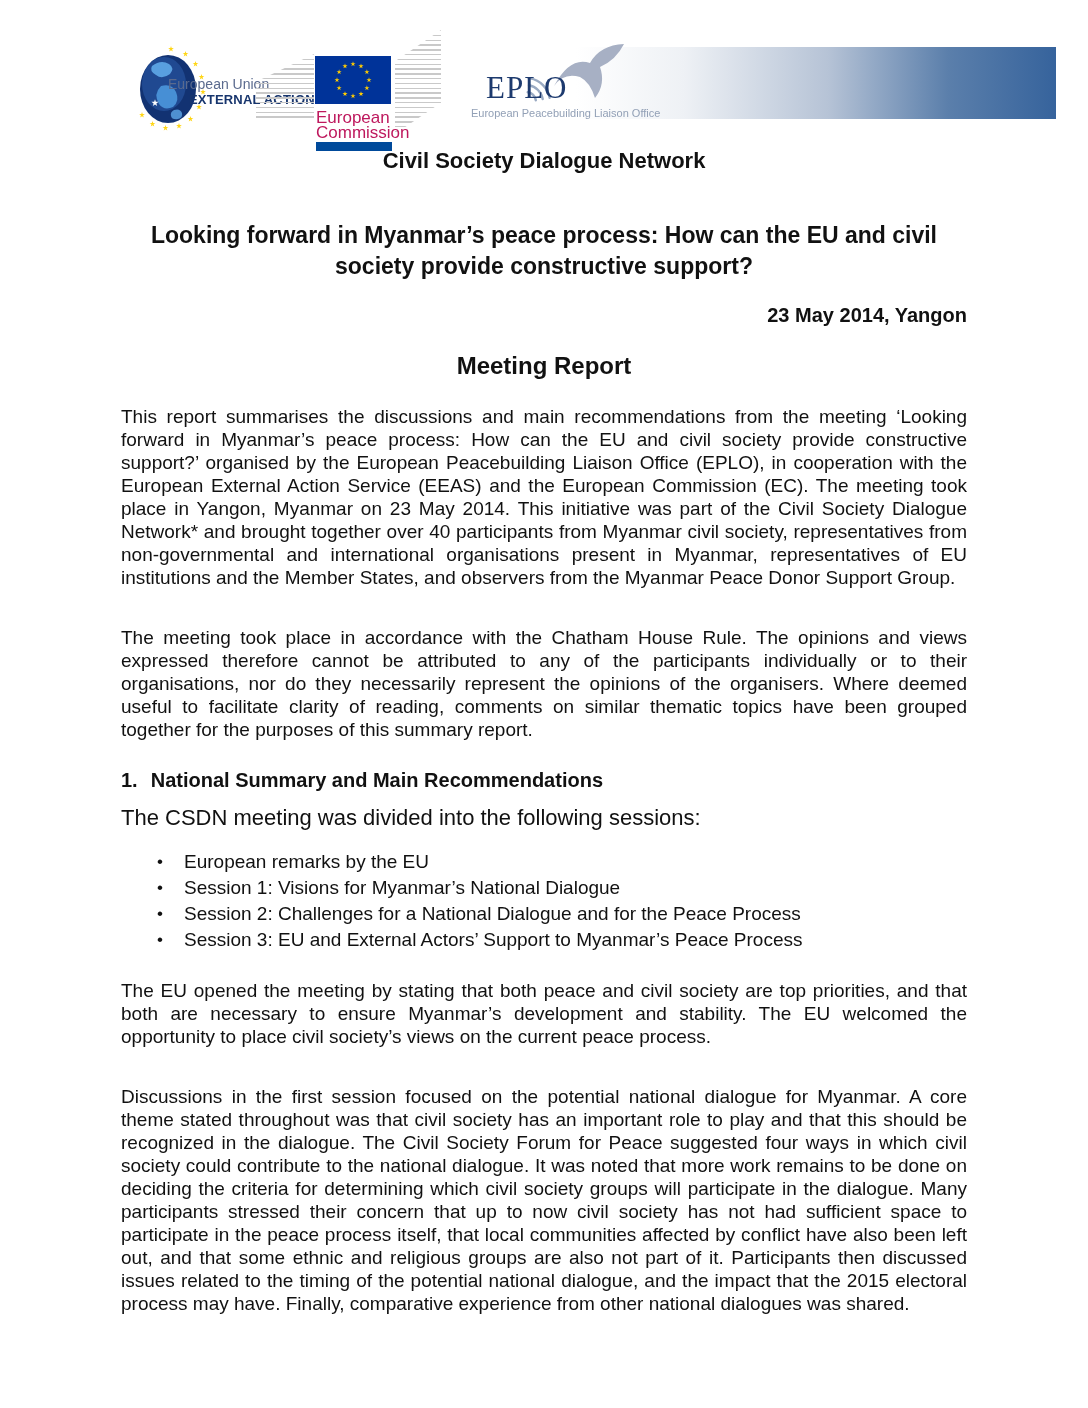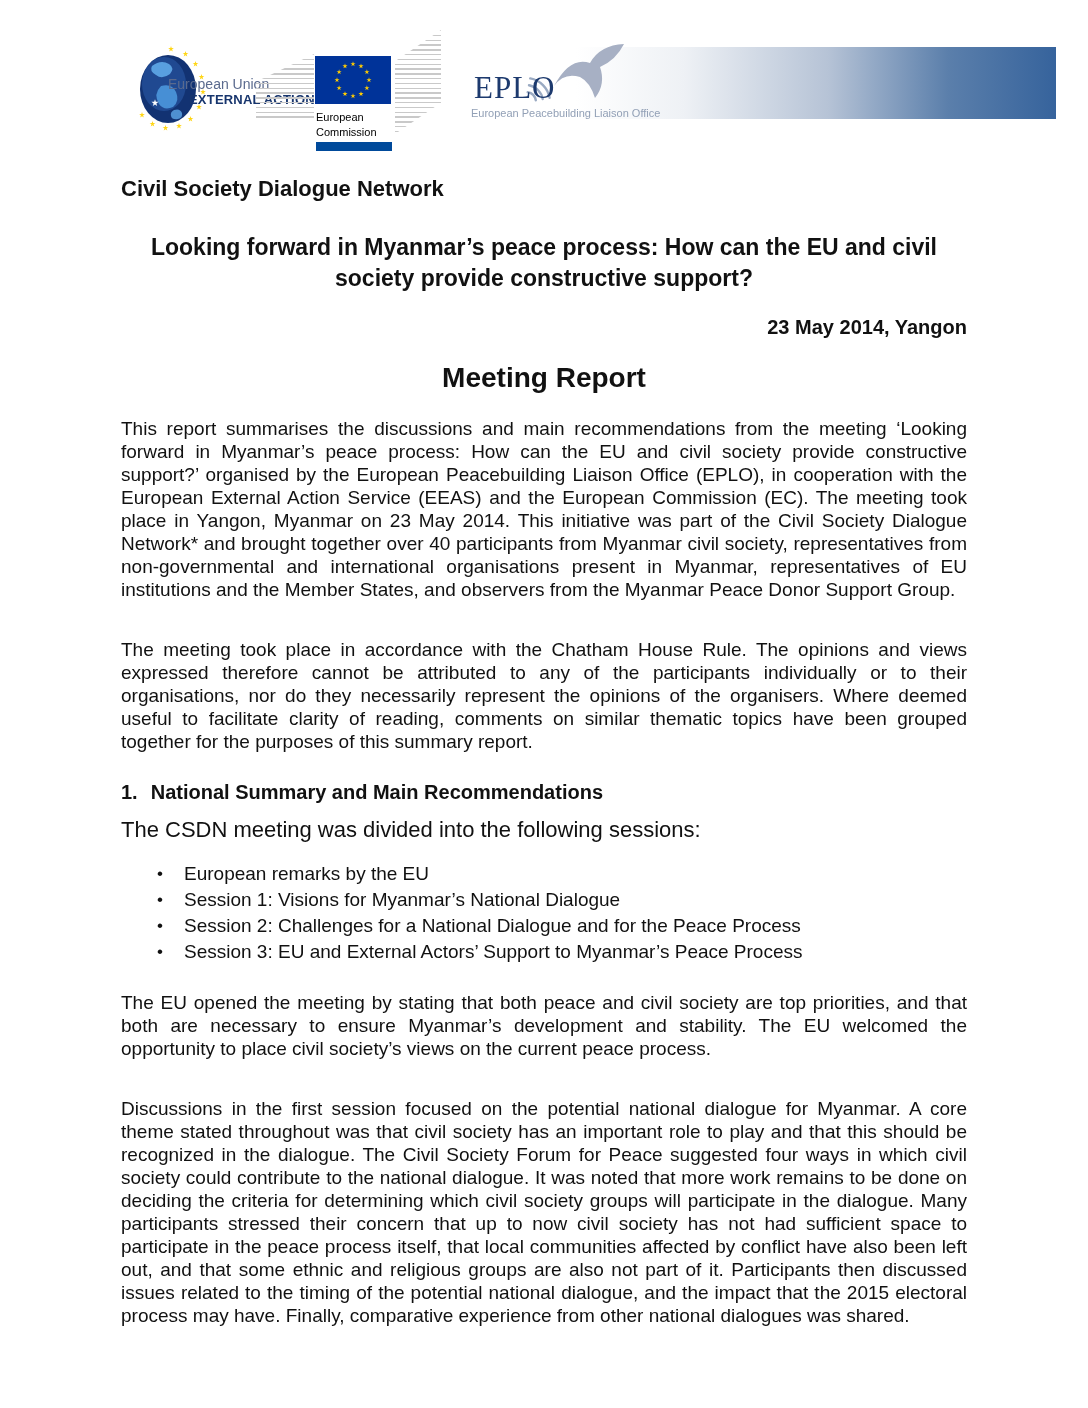--- a/index.html
+++ b/index.html
@@ -36,41 +36,41 @@
 
   
   .ec { left: 256px; top: 28px; width: 200px; height: 125px; }
   .burst {
     position: absolute;
     background: repeating-linear-gradient(180deg, #c9c9c9 0 1.4px, rgba(0,0,0,0) 1.4px 4.8px);
   }
   .burst-left  { left: 0;   top: 26px; width: 58px; height: 66px; clip-path: polygon(0 42%, 100% 0, 100% 100%, 0 100%); }
   .burst-right { left: 139px; top: 2px; width: 46px; height: 104px; clip-path: polygon(0 30%, 100% 0, 100% 70%, 0 100%); }
   .ec-flag { position: absolute; left: 59px; top: 28px; width: 76px; height: 48px; background: #003399; }
-  .ec-text { position: absolute; left: 60px; top: 82px; font-size: 11px; line-height: 15px; color: #000000; }
+  .ec-text { position: absolute; left: 60px; top: 82px; font-size: 17px; line-height: 15px; color: #be185d; }
   .ec-text span { display: block; }
   .ec-bar { position: absolute; left: 60px; top: 114px; width: 76px; height: 9px; background: #004a9b; }
 
   
   .eplo { left: 470px; top: 44px; width: 230px; height: 84px; }
   .eplo-mark { position: absolute; left: 42px; top: 0; }
   .eplo-acronym {
-    position: absolute; left: 4px; top: 26px;
+    position: absolute; left: 16px; top: 26px;
     font-family: "Liberation Serif", serif;
     font-size: 31px; color: #1d3a6e; letter-spacing: 1px;
   }
   .eplo-name { position: absolute; left: 1px; top: 63px; font-size: 11px; color: #92a0b6; white-space: nowrap; }
 
   
   .content { padding: 0 121px; }
 
-  .doc-title  { font-size: 22px; font-weight: bold; margin-top: 36px; line-height: 26px; }
-  .doc-sub    { font-size: 23px; font-weight: bold; text-align: center; margin: 30px auto 0; max-width: 812px; line-height: 31px; }
+  .doc-title  { font-size: 22px; font-weight: bold; text-align: center; margin-top: 8px; line-height: 26px; }
+  .doc-sub    { font-size: 23px; font-weight: bold; text-align: center; margin: 46px auto 0; max-width: 812px; line-height: 31px; }
   .doc-date   { font-size: 20px; font-weight: bold; text-align: right; margin-top: 22px; line-height: 23px; }
-  .doc-type   { font-size: 28px; font-weight: bold; text-align: center; margin-top: 25px; line-height: 28px; }
+  .doc-type   { font-size: 24px; font-weight: bold; text-align: center; margin-top: 25px; line-height: 28px; }
 
   .body-p {
     font-size: 19px; line-height: 23px;
     text-align: justify;
     margin-top: 37px;
   }
   .body-p.first { margin-top: 25px; }
 
   .sec-h { font-size: 20px; font-weight: bold; margin-top: 27px; line-height: 24px; }
   .sec-h .sec-num { display: inline-block; margin-right: 13px; }

